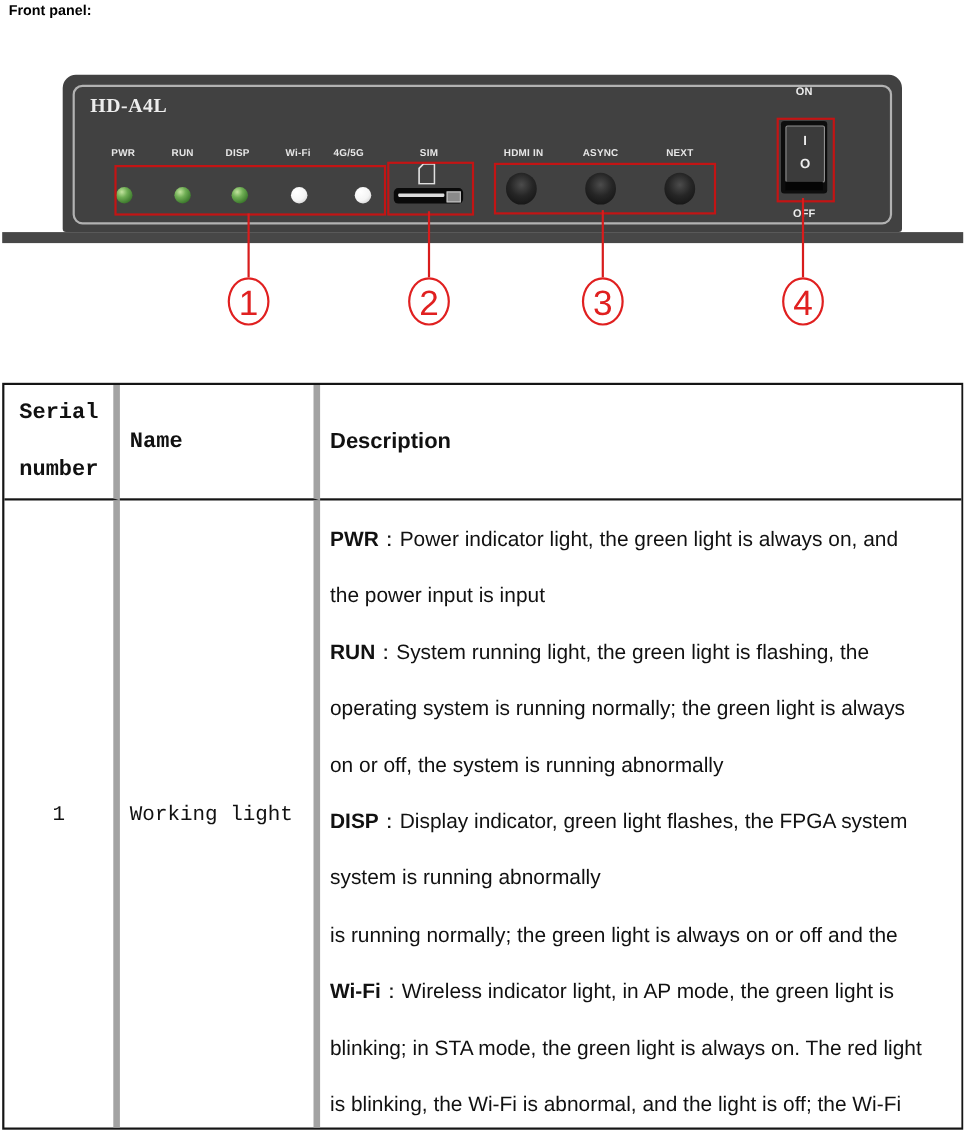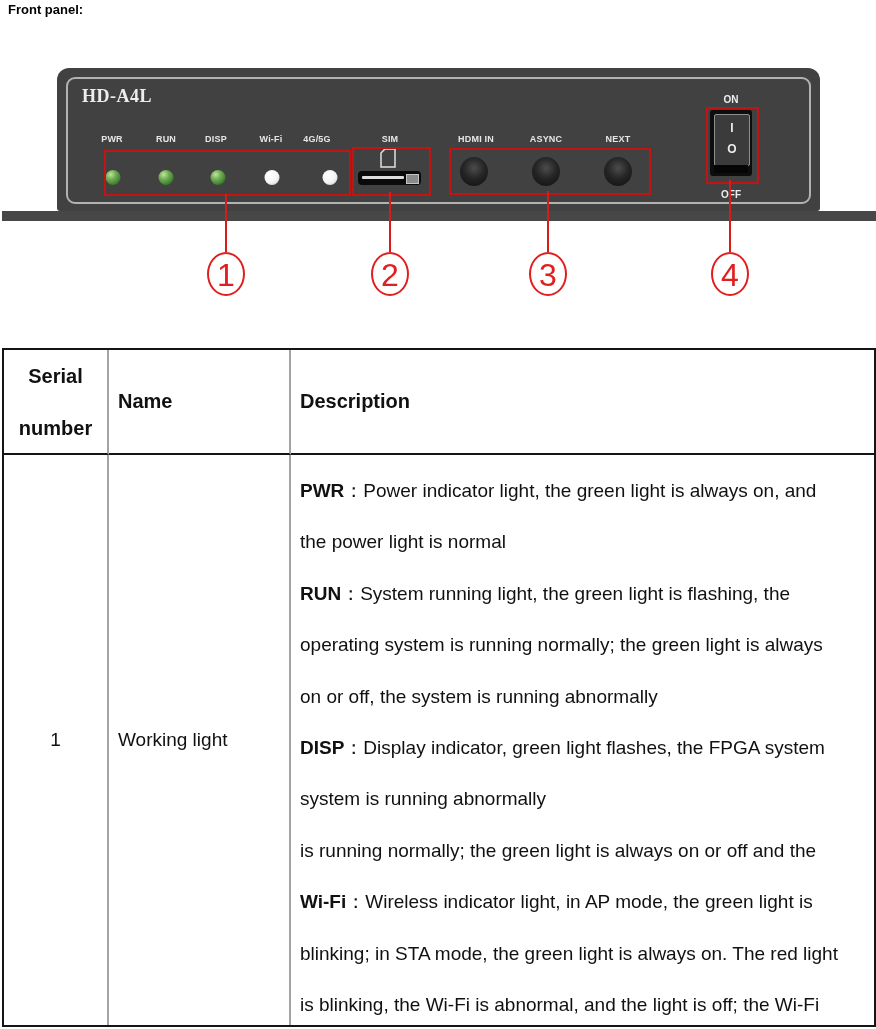--- a/index.html
+++ b/index.html
@@ -37,21 +37,21 @@
   .sw-recess{position:absolute;left:4px;top:55px;width:34px;height:8px;background:#050505;}
   .cline{position:absolute;width:2px;background:#d81c1c;}
   .ccirc{position:absolute;top:252px;width:38px;height:44px;border:2px solid #e02020;border-radius:50%;
          transform:translateX(-50%);color:#e02020;font-size:32px;line-height:42px;text-align:center;
          box-sizing:border-box;}
 
   
   .dtable{position:absolute;left:2px;top:348px;width:870px;height:675px;border:2px solid #151515;
           display:grid;grid-template-columns:105px 182px 1fr;grid-template-rows:105px 1fr;}
   .cell{box-sizing:border-box;overflow:hidden;}
-  .bR{border-right:2px solid #a3a3a3;}
+  .bR{border-right:6px solid #a3a3a3;font-family:Liberation Mono, monospace;}
   .bB{border-bottom:2px solid #151515;}
   .th{font-weight:bold;font-size:20px;display:flex;align-items:center;}
   .th.center{justify-content:center;text-align:center;line-height:52px;}
   .th.left{padding-left:9px;}
   .td{font-size:19px;display:flex;align-items:center;}
   .td.center{justify-content:center;}
   .td.left{padding-left:9px;}
   .desc{font-size:19px;padding:10px 4px 0 9px;}
   .dline{line-height:51.4px;white-space:nowrap;}
   .dline b{font-weight:bold;}
@@ -90,21 +90,21 @@
       <div class="sim-eject"></div>
     </div>
 
     <span class="plabel" style="left:476px">HDMI IN</span>
     <span class="plabel" style="left:546px">ASYNC</span>
     <span class="plabel" style="left:618px">NEXT</span>
     <div class="pushbtn" style="left:474px"></div>
     <div class="pushbtn" style="left:546px"></div>
     <div class="pushbtn" style="left:618px"></div>
 
-    <span class="sw-label" style="left:731px;top:94px">ON</span>
+    <span class="sw-label" style="left:731px;top:78px">ON</span>
     <span class="sw-label" style="left:731px;top:189px">OFF</span>
     <div class="sw-bezel">
       <div class="sw-rocker">
         <span class="sw-mark i">I</span>
         <span class="sw-mark o">O</span>
       </div>
       <div class="sw-recess"></div>
     </div>
 
     <div class="rrect" style="left:104px;top:150px;width:243px;height:42px"></div>
@@ -126,21 +126,21 @@
   <div class="dtable">
     <div class="cell th center bR bB">Serial number</div>
     <div class="cell th left bR bB">Name</div>
     <div class="cell th left bB">Description</div>
 
     <div class="cell td center bR">1</div>
     <div class="cell td left bR">Working light</div>
 
     <div class="cell desc">
       <div class="dline"><b>PWR</b><span>：Power indicator light, the green light is always on, and</span></div>
-      <div class="dline"><b></b><span>the power light is normal</span></div>
+      <div class="dline"><b></b><span>the power input is input</span></div>
       <div class="dline"><b>RUN</b><span>：System running light, the green light is flashing, the</span></div>
       <div class="dline"><b></b><span>operating system is running normally; the green light is always</span></div>
       <div class="dline"><b></b><span>on or off, the system is running abnormally</span></div>
       <div class="dline"><b>DISP</b><span>：Display indicator, green light flashes, the FPGA system</span></div>
       <div class="dline"><b></b><span>system is running abnormally</span></div>
       <div class="dline"><b></b><span>is running normally; the green light is always on or off and the</span></div>
       <div class="dline"><b>Wi-Fi</b><span>：Wireless indicator light, in AP mode, the green light is</span></div>
       <div class="dline"><b></b><span>blinking; in STA mode, the green light is always on. The red light</span></div>
       <div class="dline"><b></b><span>is blinking, the Wi-Fi is abnormal, and the light is off; the Wi-Fi</span></div>
     </div>

